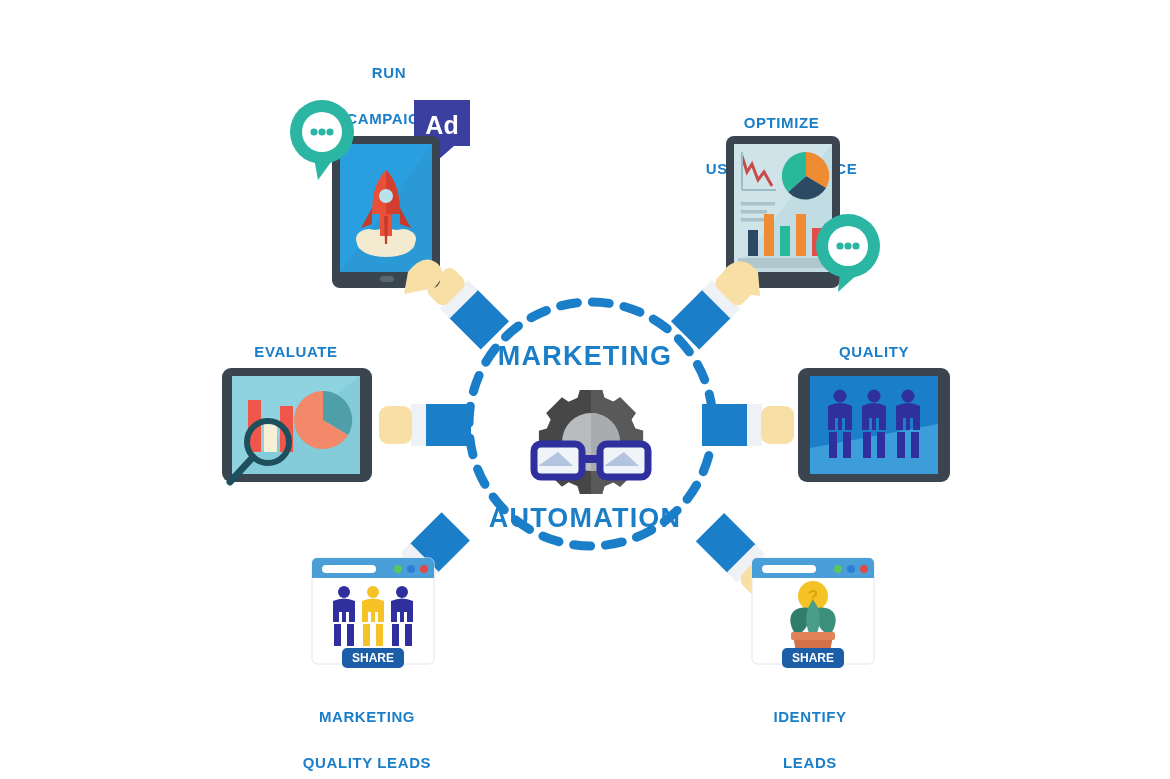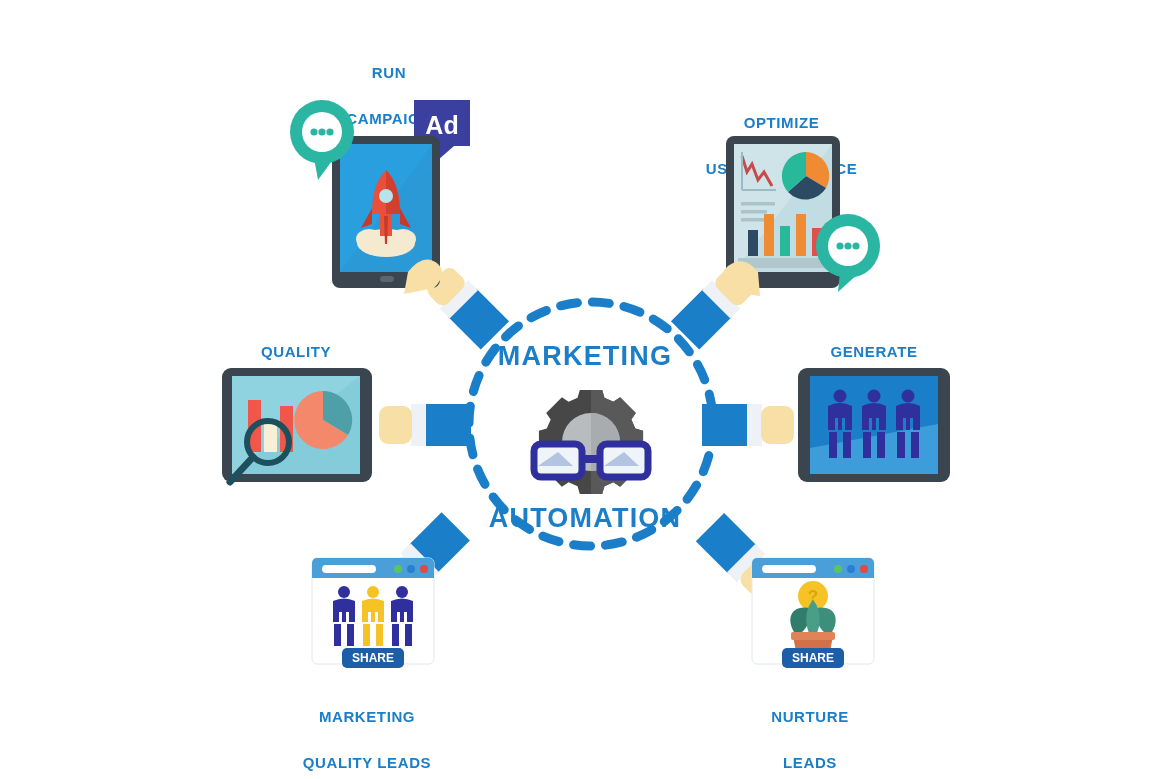--- a/index.html
+++ b/index.html
@@ -226,21 +226,21 @@
         <path d="M 126,138 L 146,138 L 124,158 Z" fill="#2bb6a3"></path>
         <circle cx="134" cy="112" r="20" fill="#ffffff"></circle>
         <circle cx="126" cy="112" r="3.6" fill="#2bb6a3"></circle>
         <circle cx="134" cy="112" r="3.6" fill="#2bb6a3"></circle>
         <circle cx="142" cy="112" r="3.6" fill="#2bb6a3"></circle>
       </g>
     </svg>
   </div>
 
   <div class="label" style="left:196px; top:317px; width:200px;">
-    <div>QUALITY</div>
+    <div>EVALUATE</div>
     <div>CAMPAIGNS</div>
   </div>
 
   <div class="node" style="left:214px; top:362px;">
     <svg width="180" height="135" viewBox="0 0 180 135">
       <g>
         <rect x="8" y="6" width="150" height="114" rx="9" fill="#3a4550"></rect>
         <rect x="18" y="14" width="128" height="98" fill="#8fd2e0"></rect>
         <path d="M 146,14 L 146,112 L 18,112 Z" fill="#7cc6d6" opacity="0.55"></path>
       </g>
@@ -257,21 +257,21 @@
       </g>
 
       <g>
         <circle cx="54" cy="80" r="21" fill="none" stroke="#1d4f5c" stroke-width="6"></circle>
         <line x1="39" y1="95" x2="16" y2="120" stroke="#1d4f5c" stroke-width="7" stroke-linecap="round"></line>
       </g>
     </svg>
   </div>
 
   <div class="label" style="left:774px; top:317px; width:200px;">
-    <div>GENERATE</div>
+    <div>QUALITY</div>
     <div>LEADS</div>
   </div>
 
   <div class="node" style="left:792px; top:362px;">
     <svg width="170" height="130" viewBox="0 0 170 130">
       <g>
         <rect x="6" y="6" width="152" height="114" rx="9" fill="#3a4550"></rect>
         <rect x="18" y="14" width="128" height="98" fill="#1a7ec8"></rect>
         <path d="M 146,62 L 146,112 L 18,112 L 18,86 Z" fill="#3d9ddb"></path>
       </g>
@@ -360,17 +360,17 @@
         <rect x="-22" y="80" width="44" height="8" rx="2" fill="#e08358"></rect>
       </g>
       <g>
         <rect x="40" y="96" width="62" height="20" rx="5" fill="#1c5fa8"></rect>
         <text id="share-label-2" x="71" y="110" font-family="Liberation Sans, sans-serif" font-size="12" font-weight="bold" fill="#ffffff" text-anchor="middle">SHARE</text>
       </g>
     </svg>
   </div>
 
   <div class="label" style="left:710px; top:682px; width:200px;">
-    <div>NURTURE</div>
+    <div>IDENTIFY</div>
     <div>LEADS</div>
   </div>
 
 </div>
 
 </body></html>

